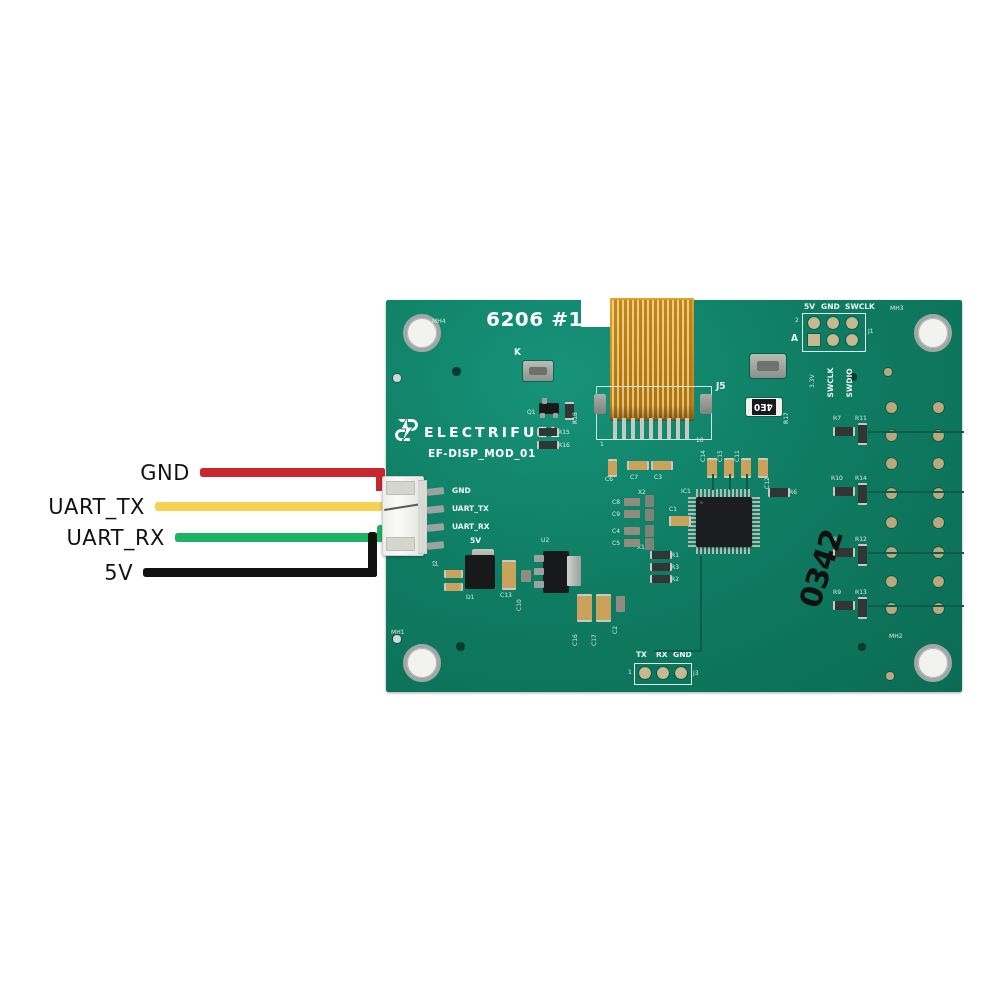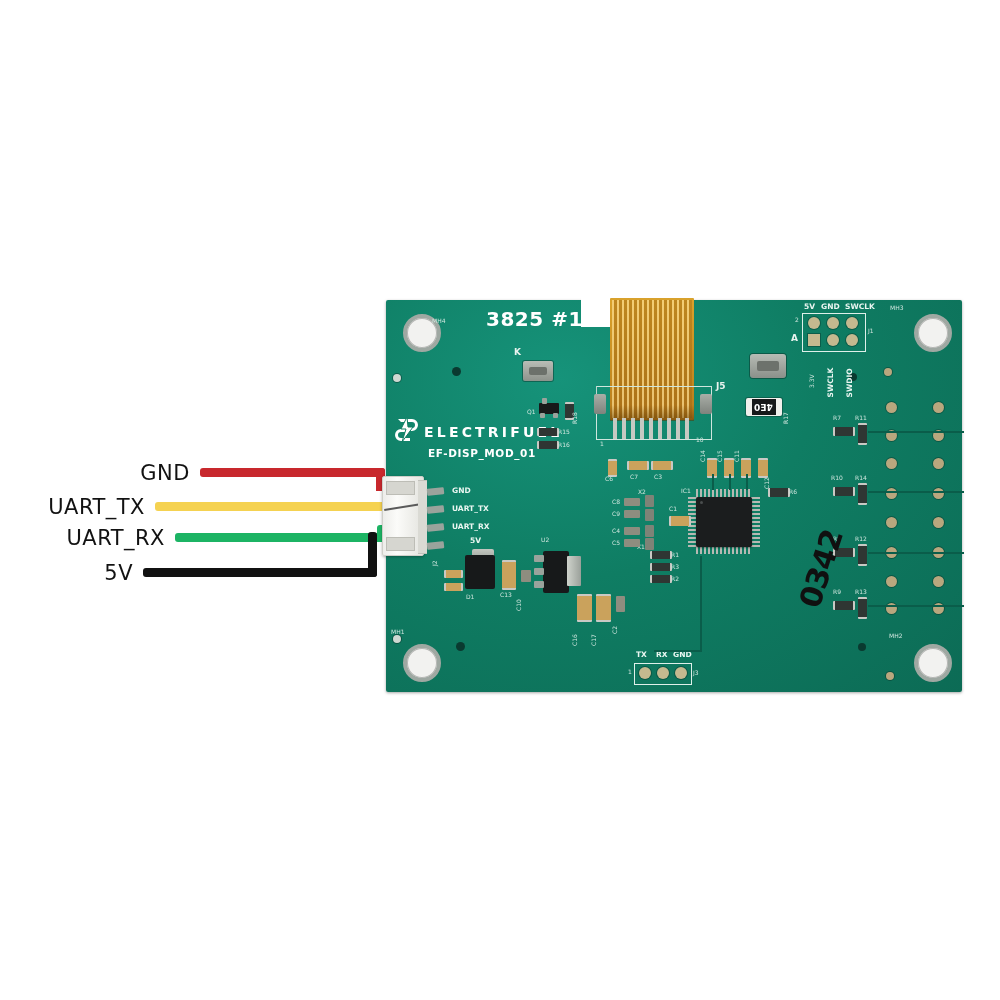--- a/index.html
+++ b/index.html
@@ -281,21 +281,21 @@
 
   <div class="vhole" style="left:393px;top:374px;width:8px;height:8px;"></div>
   <div class="dhole" style="left:452px;top:367px;width:9px;height:9px;"></div>
   <div class="vhole" style="left:393px;top:635px;width:8px;height:8px;"></div>
   <div class="dhole" style="left:456px;top:642px;width:9px;height:9px;"></div>
   <div class="gpad" style="left:884px;top:368px;width:8px;height:8px;"></div>
   <div class="gpad" style="left:886px;top:672px;width:8px;height:8px;"></div>
   <div class="dhole" style="left:858px;top:643px;width:8px;height:8px;"></div>
   <div class="dhole" style="left:849px;top:373px;width:8px;height:8px;"></div>
 
-  <div class="silk silk-big" style="left:486px; top:309px;">3825 #1</div>
+  <div class="silk silk-big" style="left:486px; top:309px;">6206 #1</div>
 
   <div class="logo" style="left:393px; top:416px;">
     <svg width="28" height="28" viewBox="0 0 28 28" aria-hidden="true">
       <path d="M5 3 h14 a6 6 0 0 1 0 12 h-6 v-3 h6 a3 3 0 0 0 0-6 h-11 z" fill="#ffffff"></path>
       <path d="M5 13 h10 v3 h-7 a3 3 0 0 0 0 6 h9 v3 h-9 a6 6 0 0 1 0-12 z" fill="#ffffff"></path>
       <path d="M14 1 L8 13 h5 l-4 13 L20 11 h-5 z" fill="#ffffff" stroke="#0f7d63" stroke-width="1"></path>
     </svg>
   </div>
   <div class="silk silk-brand" style="left:424px; top:425px;">ELECTRIFUEL</div>
   <div class="silk silk-part" style="left:428px; top:448px;">EF-DISP_MOD_01</div>

